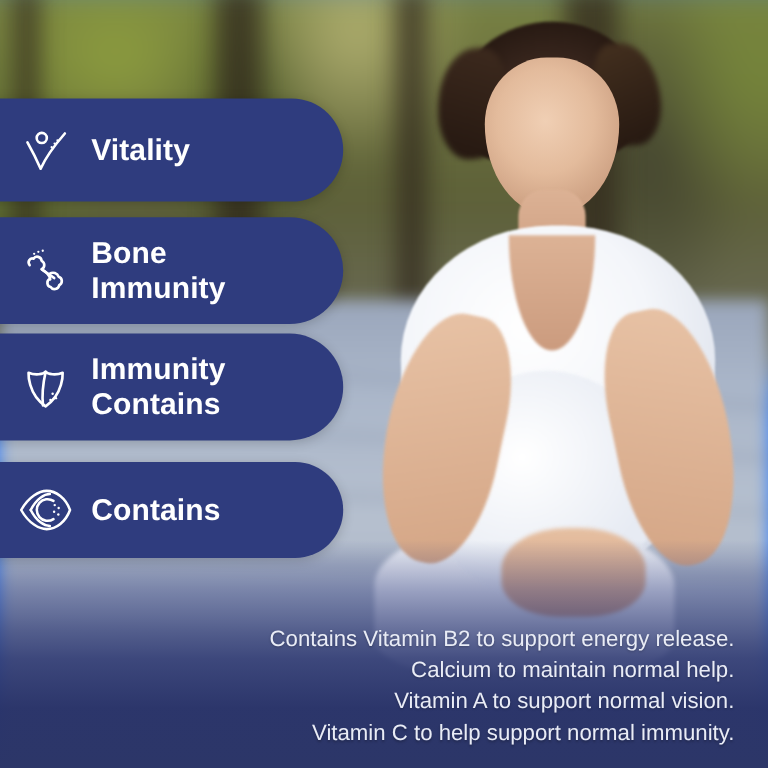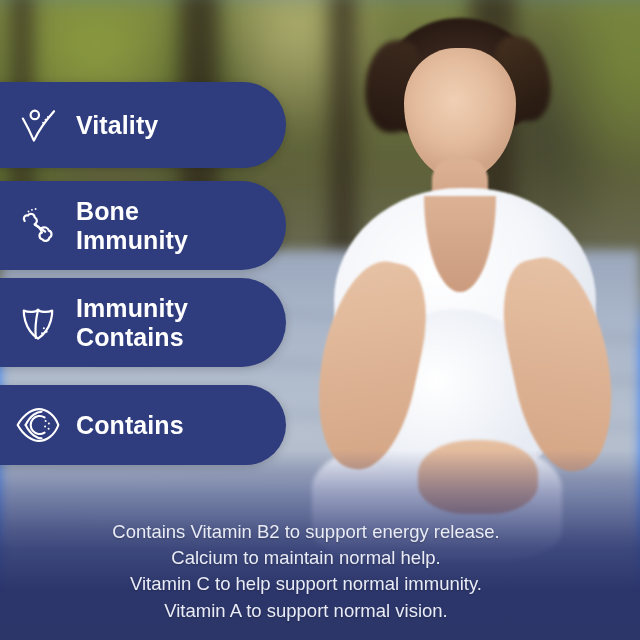--- a/index.html
+++ b/index.html
@@ -146,21 +146,21 @@
   }
 
   #pill-vitality  {top:82px; width:300px;height:86px;}
   #pill-bone      {top:181px;width:300px;height:89px;}
   #pill-immunity  {top:278px;width:300px;height:89px;}
   #pill-eyesight  {top:385px;width:300px;height:80px;}
 
   
   .claims{
     position:absolute;left:0;bottom:16px;width:612px;
-    text-align:center;color:#e9ecf6;
+    text-align:right;color:#e9ecf6;
     font-size:18.5px;line-height:1.42;
     text-shadow:0 1px 2px rgba(0,0,0,.25);
   }
   .claims .line{display:block;}
 </style>
 </head>
 <body>
 
 <div id="ad">
 
@@ -255,17 +255,17 @@
           <circle cx="38.0" cy="26.2" r="1.15" fill="#fff" stroke="none"></circle>
         </svg>
       </span>
       <span class="lbl">Contains</span>
     </div>
   </div>
 
   <div class="claims">
     <span class="line">Contains Vitamin B2 to support energy release.</span>
     <span class="line">Calcium to maintain normal help.</span>
+    <span class="line">Vitamin A to support normal vision.</span>
     <span class="line">Vitamin C to help support normal immunity.</span>
-    <span class="line">Vitamin A to support normal vision.</span>
   </div>
 
 </div>
 
 </body></html>

